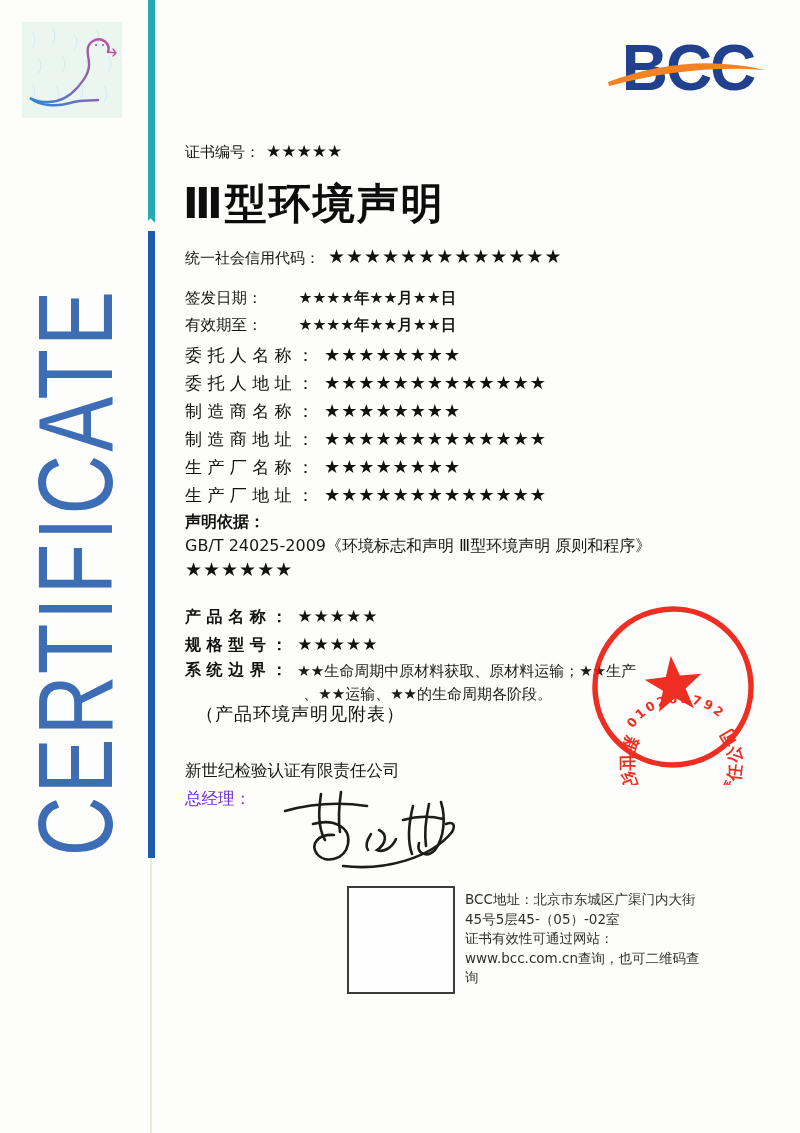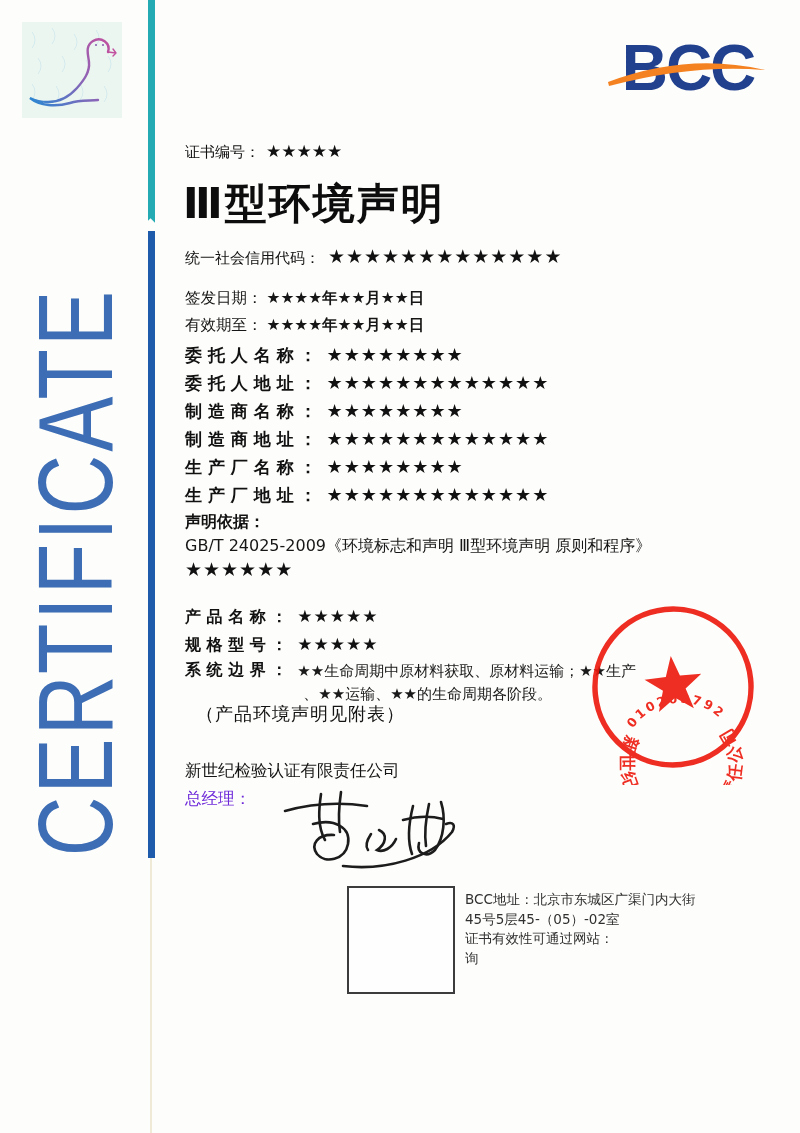--- a/index.html
+++ b/index.html
@@ -18,22 +18,22 @@
     transform:rotate(-90deg) scaleX(0.78);
     color:#3d6db4;font-size:106px;font-weight:400;letter-spacing:4px;
     text-align:center;line-height:110px;white-space:nowrap;
     font-family:"Liberation Sans",sans-serif;
   }
 
   .abs{position:absolute;}
   .row{display:flex;align-items:baseline;white-space:nowrap;}
   .small-line{font-size:15px;color:#111;}
   .title{font-size:42px;font-weight:700;color:#0d0d0d;letter-spacing:2px;white-space:nowrap;margin-top:13px;}
-  .date-line{font-size:15.5px;color:#161616;}
-  .party-label{font-size:17px;font-weight:700;color:#111;white-space:pre;}
+  .date-line{font-size:15.5px;color:#161616;gap:32px;}
+  .party-label{font-size:17px;font-weight:400;color:#111;white-space:pre;}
   .party-value{font-size:18px;font-weight:700;color:#111;margin-left:10px;letter-spacing:1px;}
   .decl-head{font-size:16px;font-weight:700;color:#111;}
   .decl-std{font-size:16px;color:#161616;white-space:nowrap;}
   .decl-stars{font-size:19px;font-weight:700;color:#111;letter-spacing:1px;}
   .prod-label{font-size:16px;font-weight:700;color:#111;white-space:pre;}
   .prod-value{font-size:17px;font-weight:700;color:#111;margin-left:10px;letter-spacing:1px;}
   .boundary{font-size:15px;color:#1a1a1a;line-height:23px;}
   .note{font-size:18px;color:#141414;letter-spacing:1px;}
   .company{font-size:16.5px;color:#141414;}
   .role{font-size:16.5px;color:#6d28d9;}
@@ -182,16 +182,17 @@
       </text>
     </g>
   </svg>
 
   <div class="qr-box"></div>
 
   <div class="abs footer-text" style="left:465px;top:890px;">
     <div>BCC地址：北京市东城区广渠门内大街</div>
     <div>45号5层45-（05）-02室</div>
     <div>证书有效性可通过网站：</div>
+    <div>www.bcc.com.cn查询，也可二维码查</div>
     <div>询</div>
   </div>
 
 </div>
 
 </body></html>

